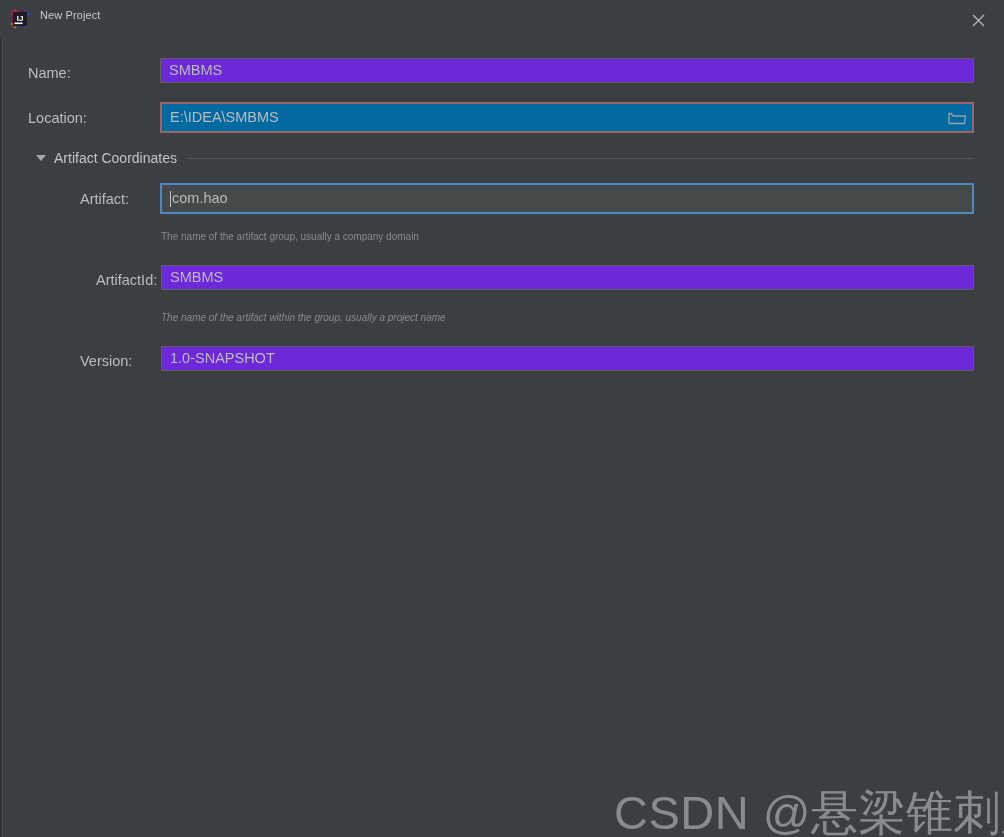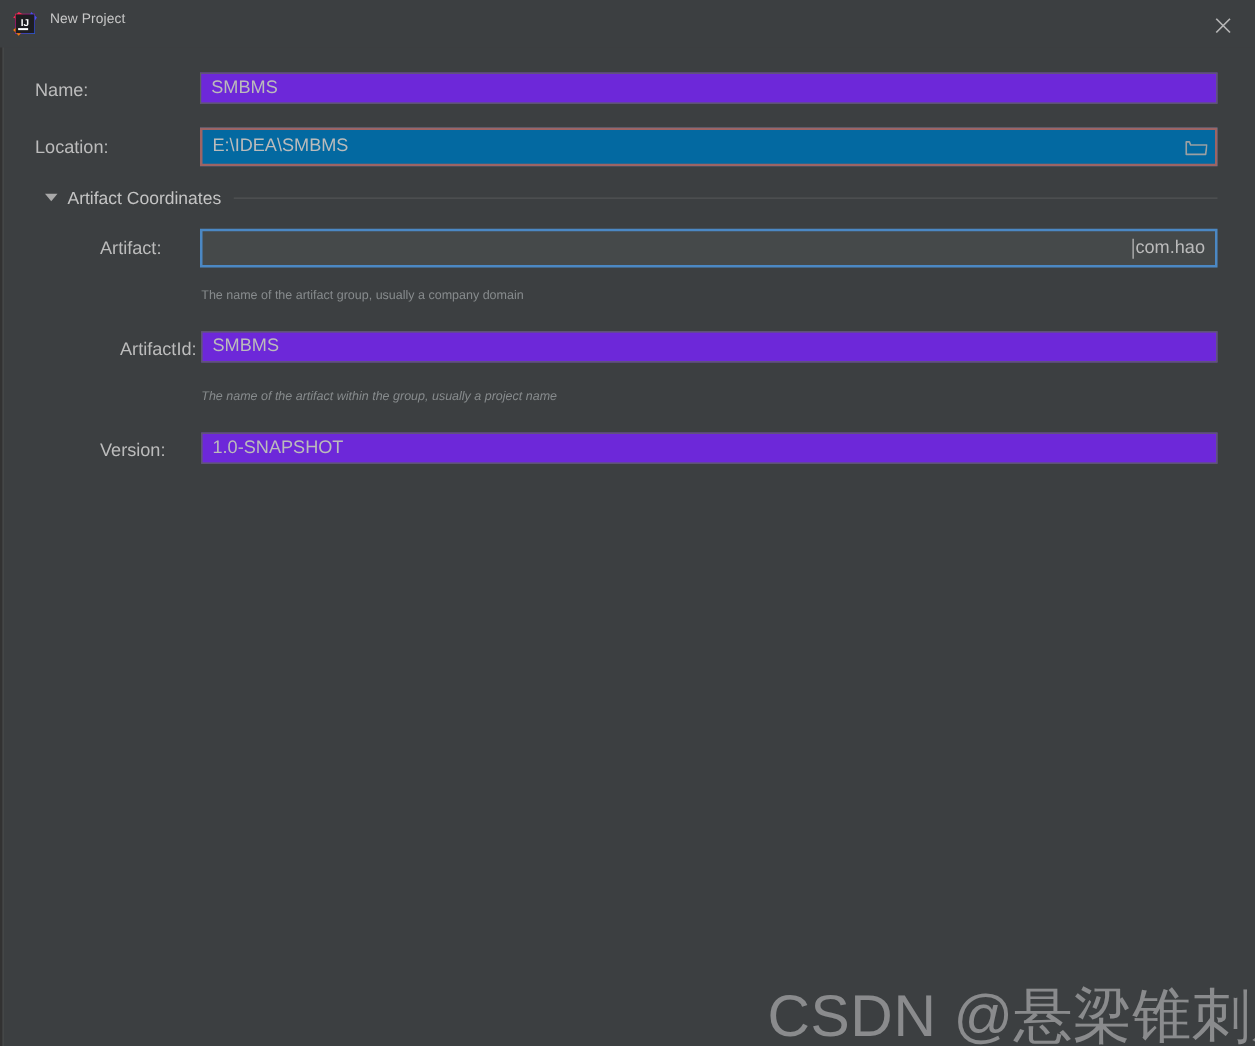--- a/index.html
+++ b/index.html
@@ -105,21 +105,20 @@
   }
 
   .input-box.error {
     border: 2px solid #9d6464;
     background: #0369a1;
   }
 
   .input-box.focused {
     border: 2px solid #4b88c4;
     background: #45494a;
-    justify-content: flex-end;
   }
 
   .input-text { line-height: 1; }
 
   .caret {
     display: inline-block;
     width: 1px;
     height: 16px;
     background: #bbbbbb;
     margin-right: 1px;

